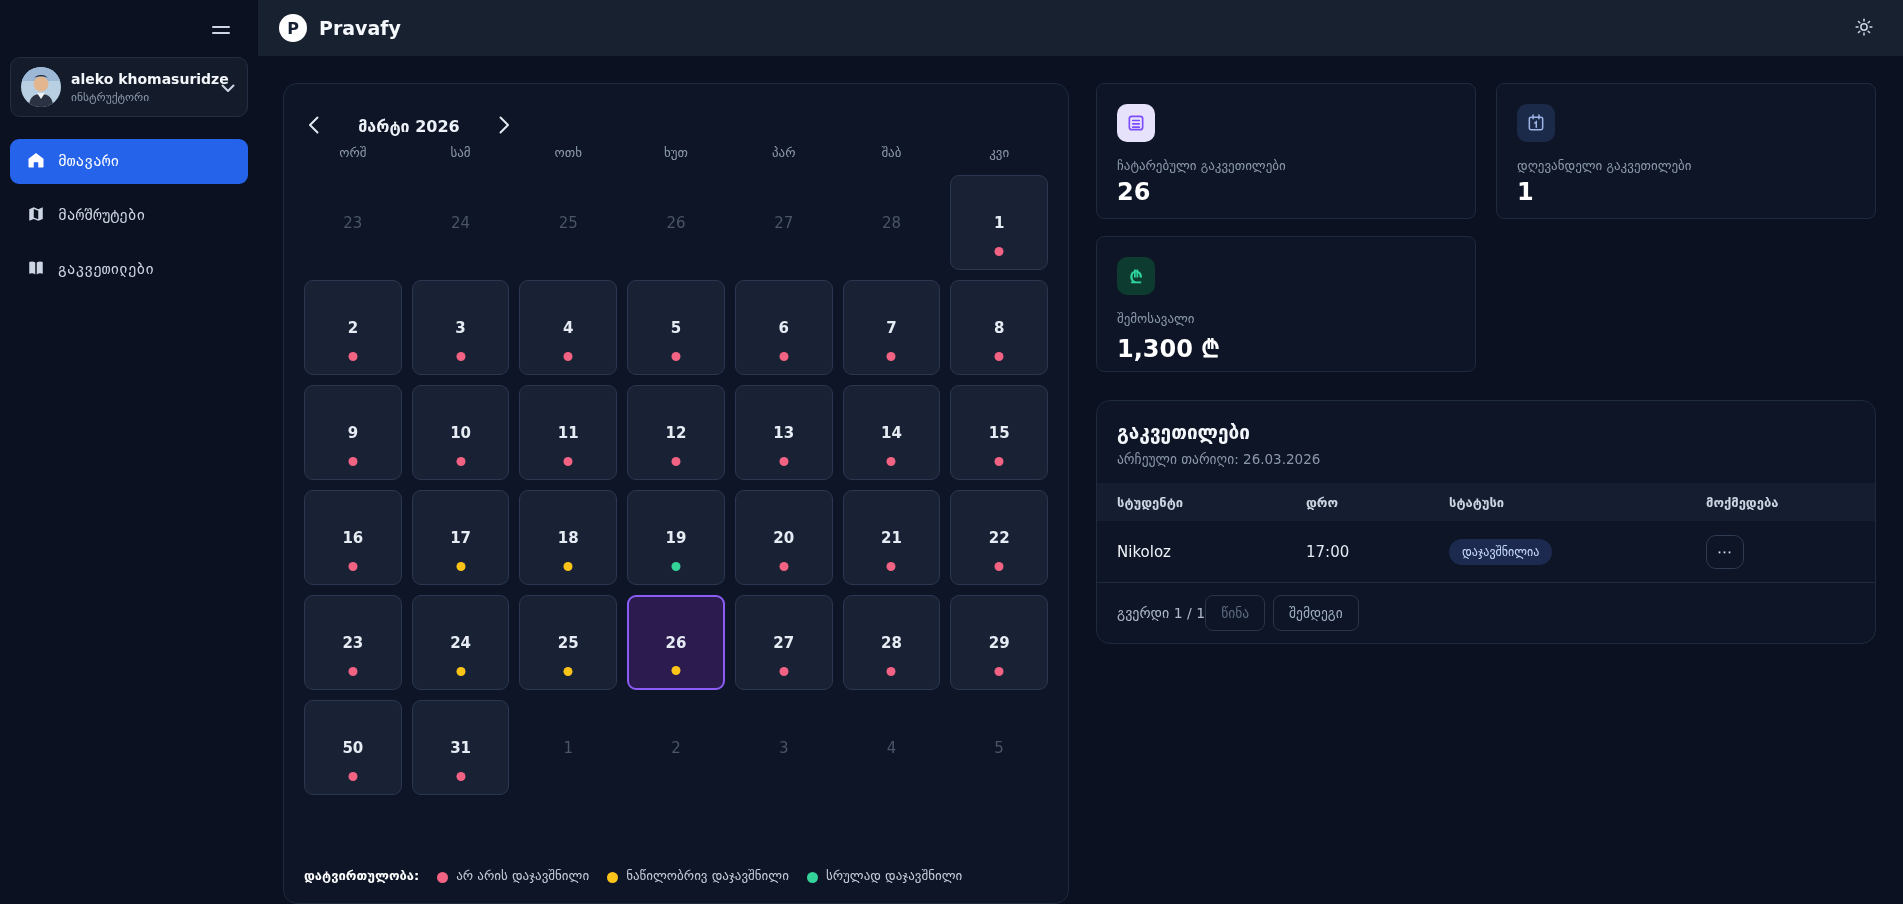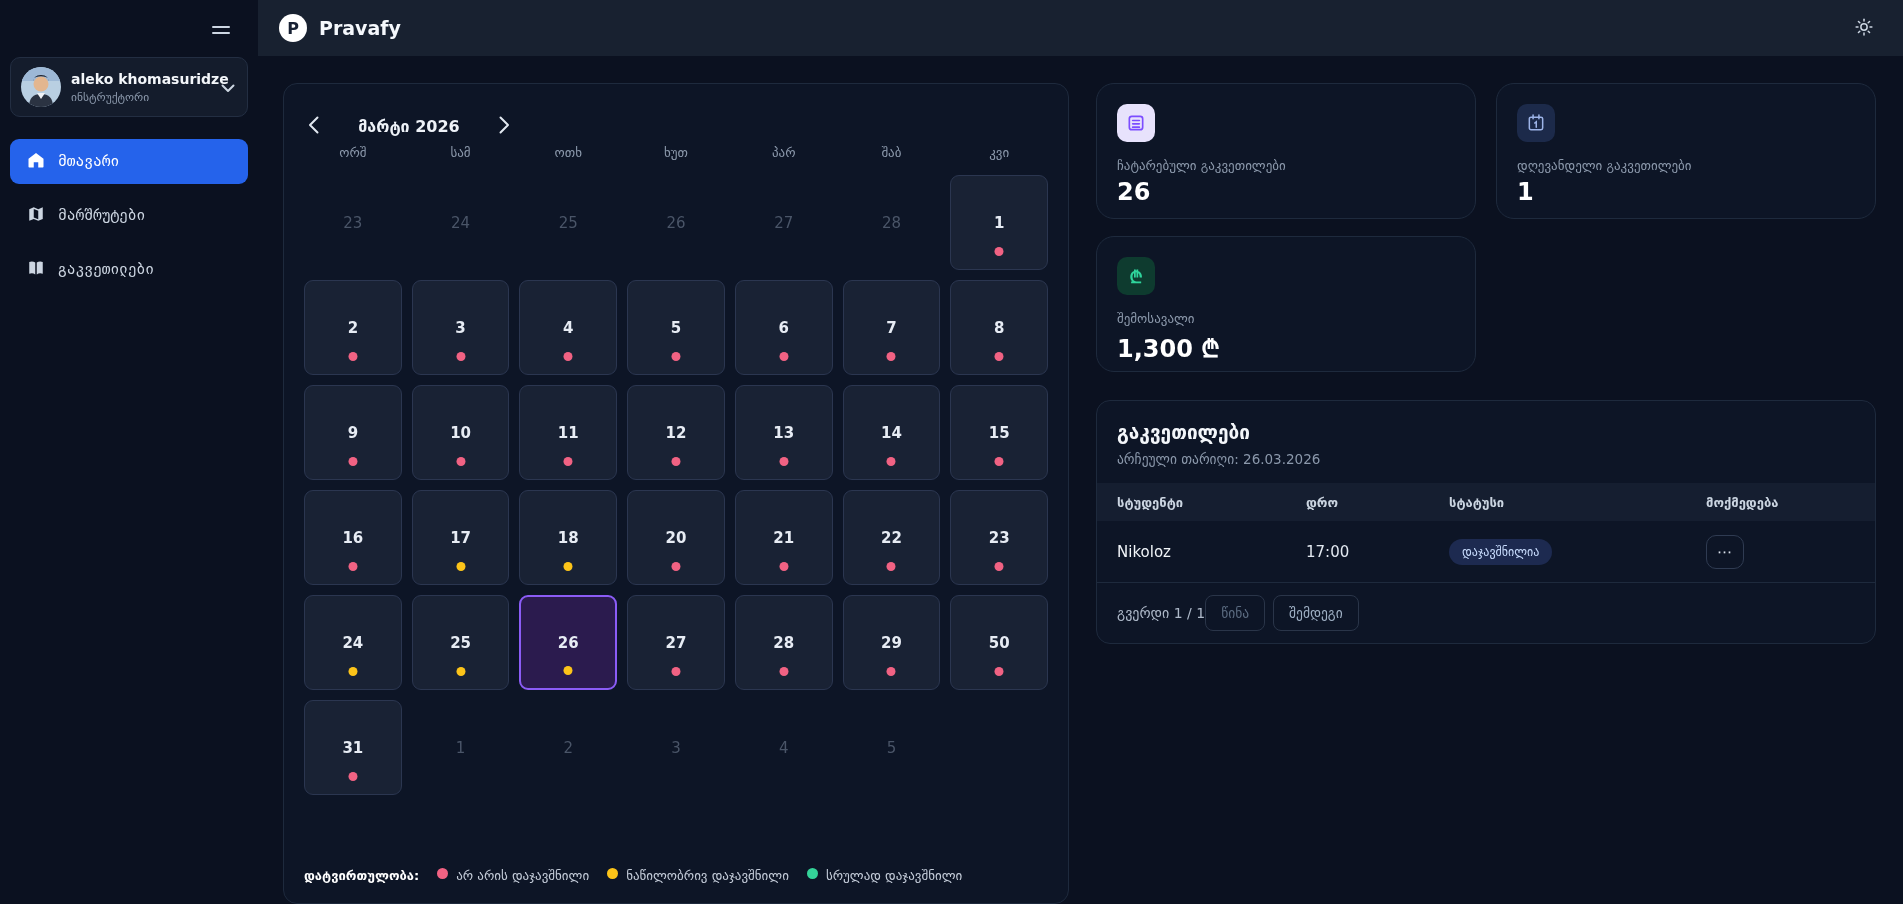--- a/index.html
+++ b/index.html
@@ -64,27 +64,27 @@
   .day {
     position: relative; display: flex; align-items: center; justify-content: center;
     border-radius: 9px; font-size: 15px; font-weight: bold; color: #e7ecf4; cursor: pointer;
   }
   .day.cell { background: #192234; border: 1px solid #2b3650; }
   .day.muted { color: #4a5568; font-weight: normal; cursor: default; }
   .day.selected { background: #2b1b4e; border: 2px solid #8b5cf6; }
   .dot { position: absolute; bottom: 13px; left: 50%; transform: translateX(-50%); width: 9px; height: 9px; border-radius: 50%; }
   .legend { margin-top: auto; padding-top: 16px; display: flex; align-items: center; gap: 18px; font-size: 13px; }
   .legend-label { color: #ffffff; font-weight: bold; }
-  .legend-item { display: flex; align-items: flex-start; gap: 8px; color: #c3cbd8; }
+  .legend-item { display: flex; align-items: flex-end; gap: 8px; color: #c3cbd8; }
   .legend-dot { width: 11px; height: 11px; border-radius: 50%; display: inline-block; }
   
   .right-col { flex: 1; display: flex; flex-direction: column; }
   .stats { display: grid; grid-template-columns: 1fr 1fr; gap: 17px 20px; }
   .stat-card {
-    border: 1px solid #1e2a3d; border-radius: 18px; background: #0d1526;
+    border: 1px solid #1e2a3d; border-radius: 8px; background: #0d1526;
     height: 136px; padding: 20px;
   }
   .stat-icon { width: 38px; height: 38px; border-radius: 10px; display: flex; align-items: center; justify-content: center; }
   .stat-icon.purple { background: #e7e2fc; }
   .stat-icon.blue { background: #1c2a4a; }
   .stat-icon.green { background: #0e3b2f; color: #2fd49c; font-size: 17px; font-weight: bold; }
   .stat-label { margin-top: 16px; font-size: 13px; color: #8b98ab; }
   .stat-value { margin-top: 5px; font-size: 24px; font-weight: bold; color: #ffffff; }
   
   .bookings {
@@ -328,20 +328,24 @@
           </div>
           <div class="day cell">
             <span>17</span>
             <span class="dot" style="background: rgb(252, 196, 25);"></span>
           </div>
           <div class="day cell">
             <span>18</span>
             <span class="dot" style="background: rgb(252, 196, 25);"></span>
           </div>
           <div class="day cell">
+            <span>19</span>
+            <span class="dot" style="background: rgb(52, 211, 153);"></span>
+          </div>
+          <div class="day cell">
             <span>20</span>
             <span class="dot" style="background: rgb(241, 98, 131);"></span>
           </div>
           <div class="day cell">
             <span>21</span>
             <span class="dot" style="background: rgb(241, 98, 131);"></span>
           </div>
           <div class="day cell">
             <span>22</span>
             <span class="dot" style="background: rgb(241, 98, 131);"></span>

